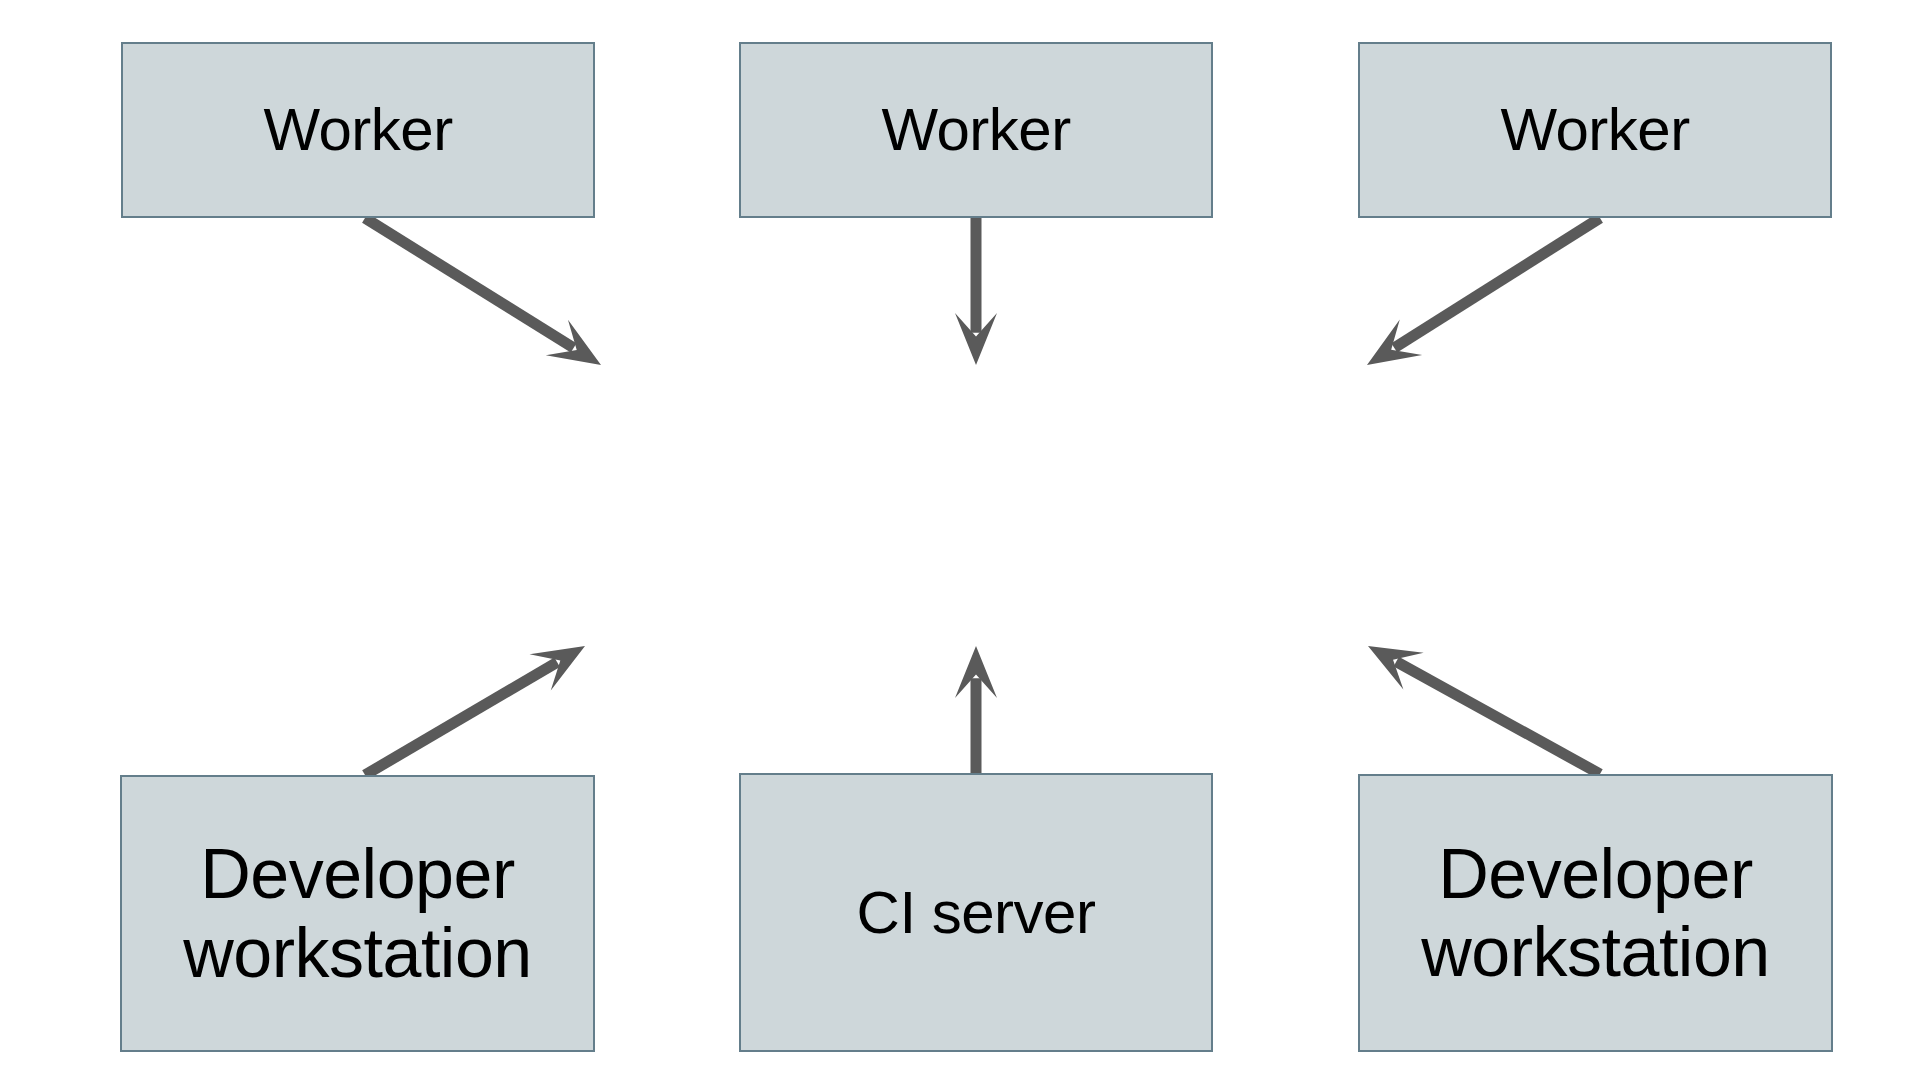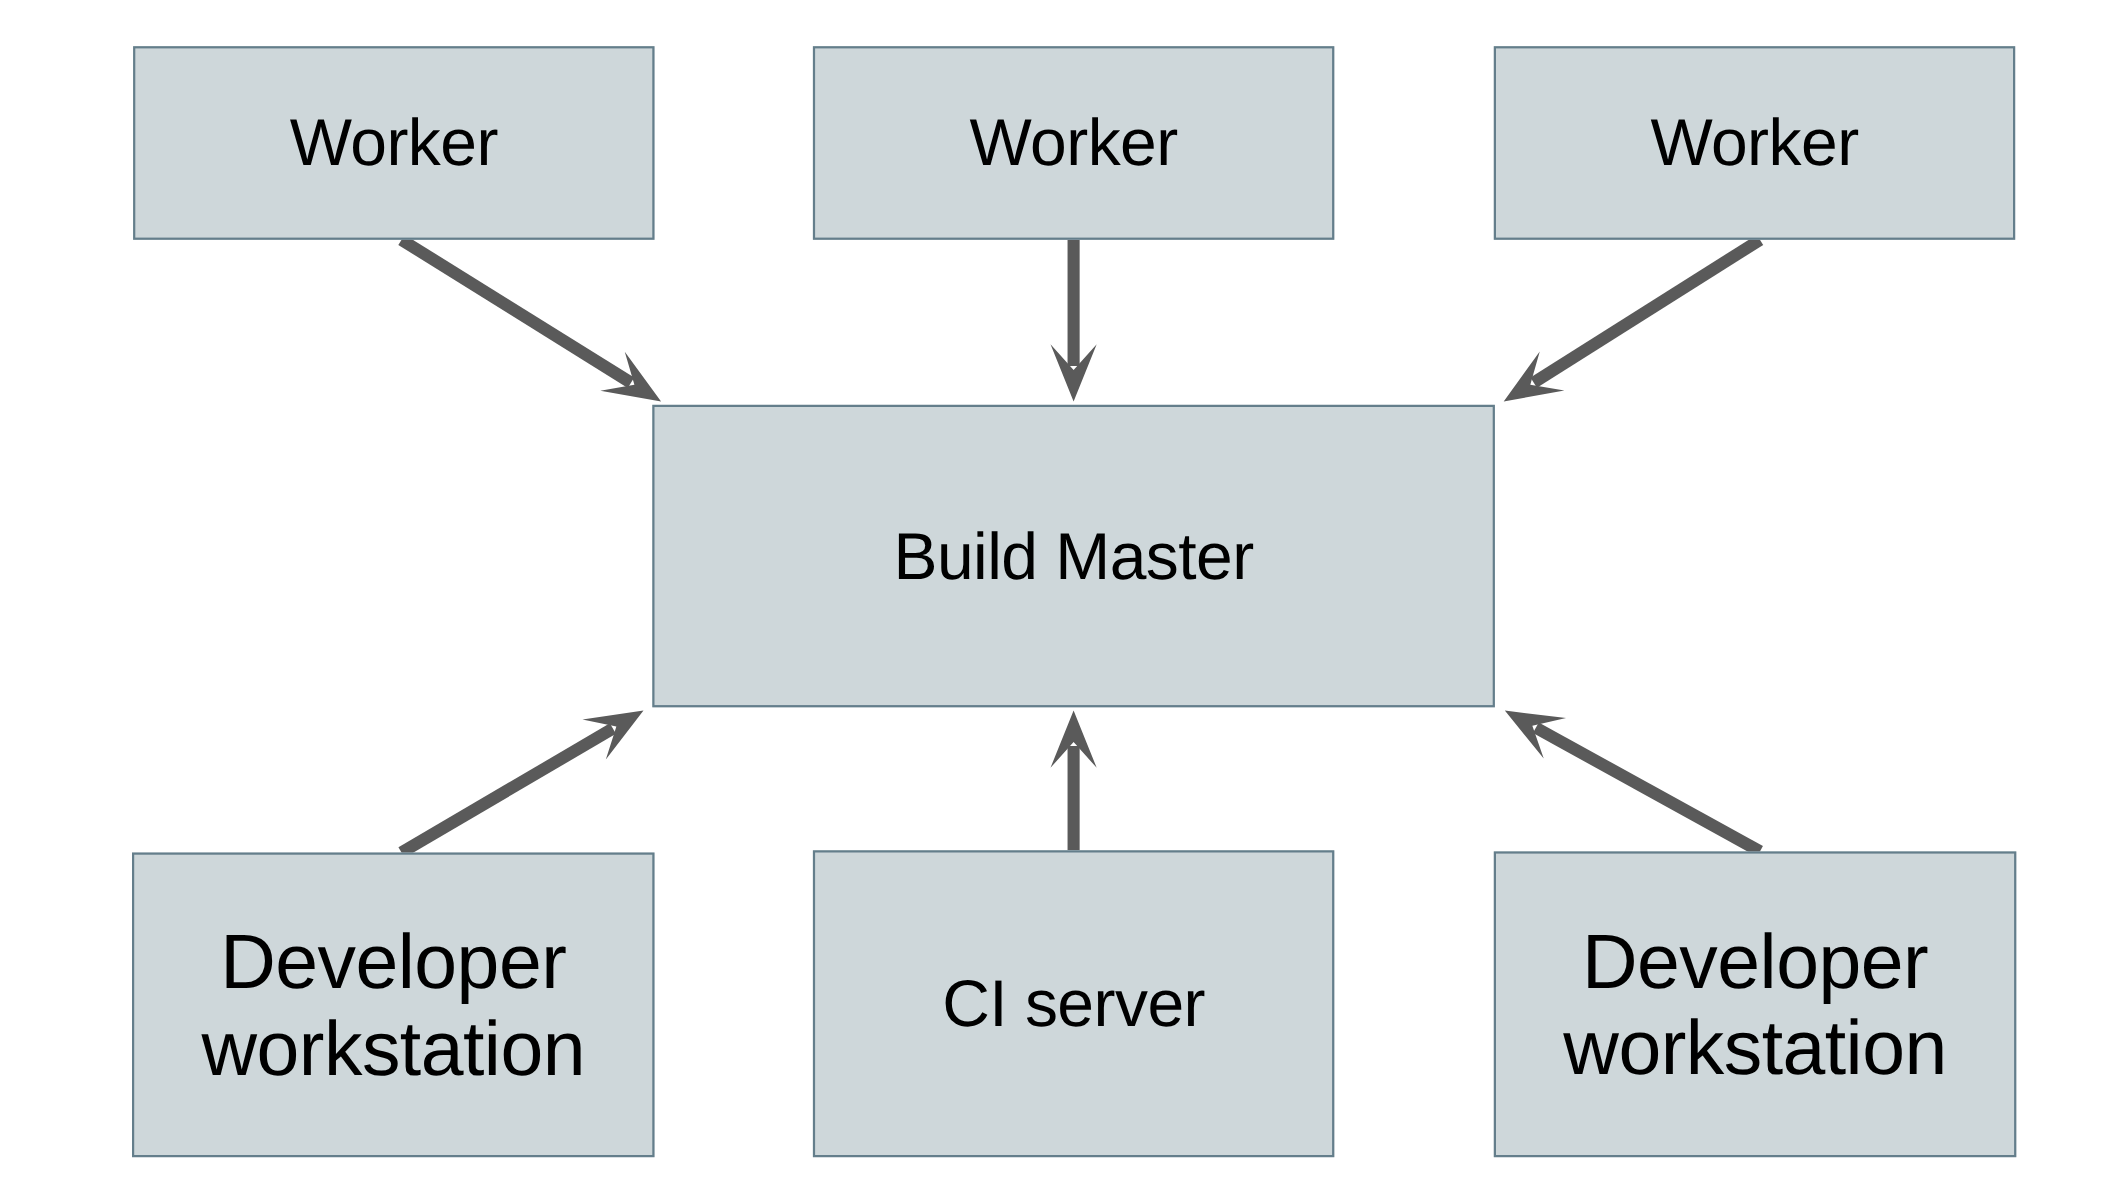--- a/index.html
+++ b/index.html
@@ -89,23 +89,20 @@
   </div>
 
   <div class="node n-worker" style="left:739px;top:42px;width:474px;height:176px;">
     <span class="node-label">Worker</span>
   </div>
 
   <div class="node n-worker" style="left:1358px;top:42px;width:474px;height:176px;">
     <span class="node-label">Worker</span>
   </div>
 
-  <div class="node n-master" style="left:593px;top:368px;width:766px;height:275px;">
-    <span class="node-label">Build Master</span>
-  </div>
 
   <div class="node n-dev" style="left:120px;top:775px;width:475px;height:277px;">
     <span class="node-label">Developer
 workstation</span>
   </div>
 
   <div class="node n-ci" style="left:739px;top:773px;width:474px;height:279px;">
     <span class="node-label">CI server</span>
   </div>
 

